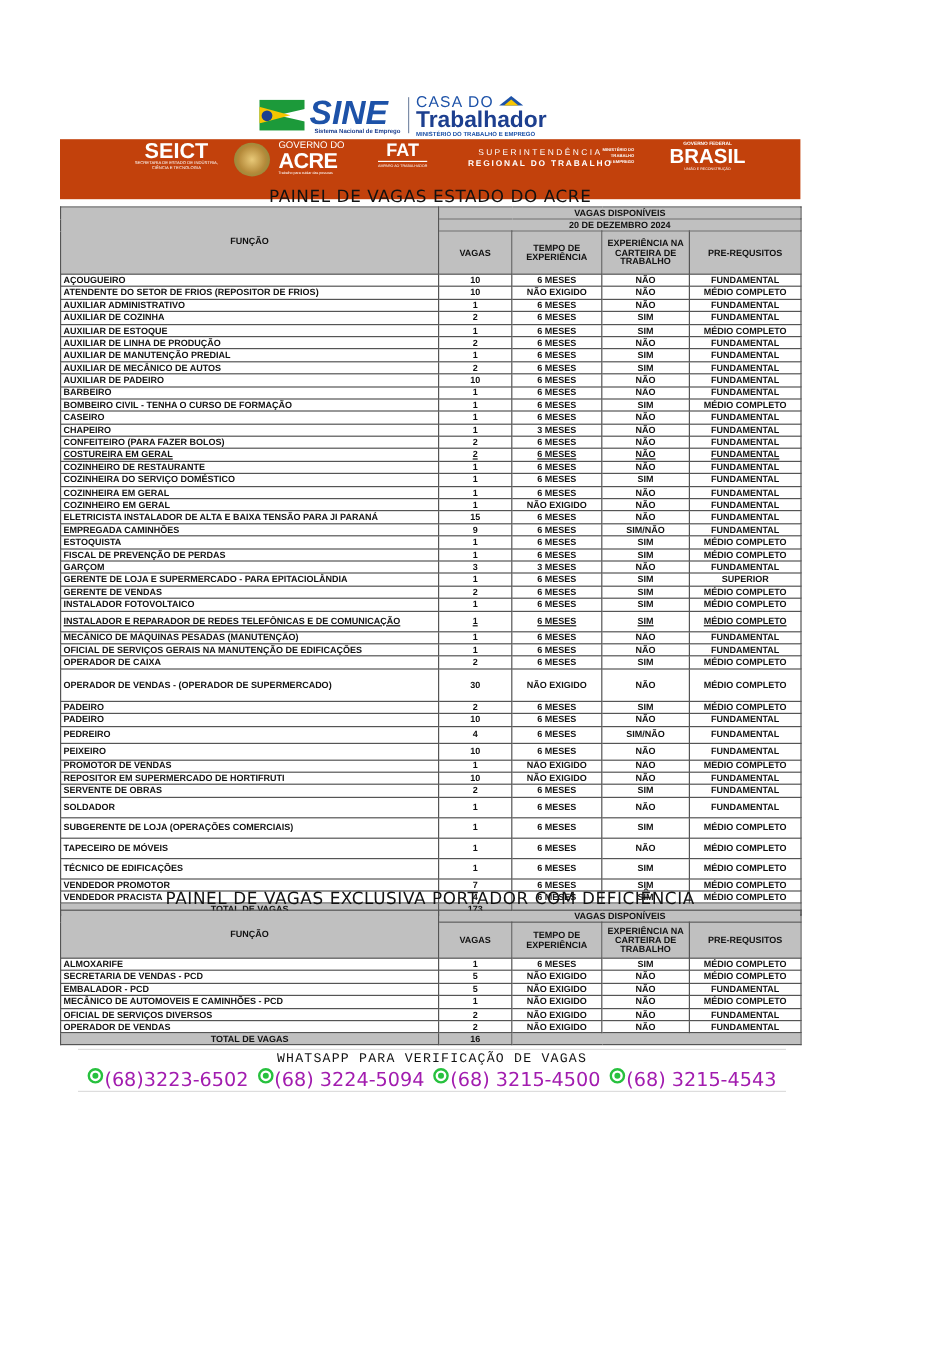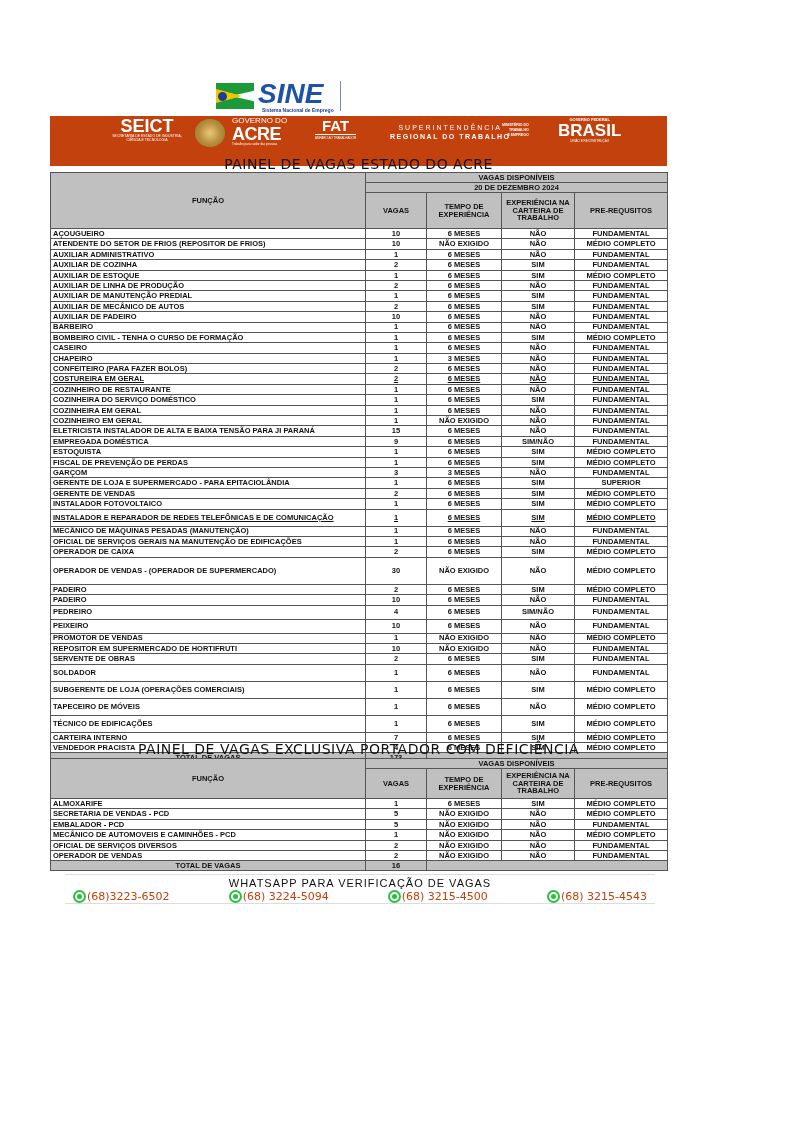--- a/index.html
+++ b/index.html
@@ -60,40 +60,48 @@
   .tbl2 { top: 758px; }
   col.c1 { width: 315px; }
   col.c2 { width: 61px; }
   col.c3 { width: 75px; }
   col.c4 { width: 73px; }
   col.c5 { width: 93px; }
 
   
   .footer { position: absolute; left: 65px; top: 874px; width: 590px; }
   .footer .line { height: 1px; background: #ddd; }
-  .footer .wt { text-align: center; font-family: Liberation Sans, sans-serif; font-size: 11px; letter-spacing: 1px; color: #111; margin-top: 2px; }
+  .footer .wt { text-align: center; font-family: Liberation Mono, monospace; font-size: 11px; letter-spacing: 1px; color: #111; margin-top: 2px; }
   .phones { display: flex; justify-content: space-between; margin-top: 1px; padding: 0 8px; }
-  .phone { display: flex; align-items: flex-end; font-family: "DejaVu Sans", sans-serif; font-size: 11px; color: #c2410c; }
+  .phone { display: flex; align-items: flex-start; font-family: "DejaVu Sans", sans-serif; font-size: 16px; color: #a21caf; }
   .wa { width: 13px; height: 13px; border: 2px solid #27c13e; border-radius: 50%; margin-right: 1px; position: relative; box-sizing: border-box; }
   .wa::after { content: ""; position: absolute; left: 2px; top: 2px; width: 5px; height: 5px; border-radius: 50%; background: #27c13e; }
 </style>
 </head>
 <body>
 
 <div class="logo-top">
   <div class="flag">
       <div class="g"></div>
       <div class="y"></div>
       <div class="b"></div>
     </div>
   <div class="sine">
     <span class="big">SINE</span>
     <span class="small">Sistema Nacional de Emprego</span>
   </div>
   <div class="sep"></div>
+  <div class="casa">
+    <span class="l1">
+        <span>CASA DO</span>
+        <span class="roof"></span>
+      </span>
+    <span class="l2">Trabalhador</span>
+    <span class="l3">MINISTÉRIO DO TRABALHO E EMPREGO</span>
+  </div>
 </div>
 
 <div class="banner">
   <div class="seict">
     <div class="t">SEICT</div>
     <div class="s">SECRETARIA DE ESTADO DE INDÚSTRIA, CIÊNCIA E TECNOLOGIA</div>
   </div>
   <div class="crest"></div>
   <div class="acre">
     <div class="g1">GOVERNO DO</div>
@@ -279,21 +287,21 @@
         <td class="c">FUNDAMENTAL</td>
       </tr>
       <tr style="height: 10.4px;">
         <td class="f">ELETRICISTA INSTALADOR DE ALTA E BAIXA TENSÃO PARA JI PARANÁ</td>
         <td class="num">15</td>
         <td class="c">6 MESES</td>
         <td class="c">NÃO</td>
         <td class="c">FUNDAMENTAL</td>
       </tr>
       <tr style="height: 10.4px;">
-        <td class="f">EMPREGADA DOMÉSTICA</td>
+        <td class="f">EMPREGADA CAMINHÕES</td>
         <td class="num">9</td>
         <td class="c">6 MESES</td>
         <td class="c">SIM/NÃO</td>
         <td class="c">FUNDAMENTAL</td>
       </tr>
       <tr style="height: 10.4px;">
         <td class="f">ESTOQUISTA</td>
         <td class="num">1</td>
         <td class="c">6 MESES</td>
         <td class="c">SIM</td>
@@ -440,21 +448,21 @@
         <td class="c">MÉDIO COMPLETO</td>
       </tr>
       <tr style="height: 17px;">
         <td class="f">TÉCNICO DE EDIFICAÇÕES</td>
         <td class="num">1</td>
         <td class="c">6 MESES</td>
         <td class="c">SIM</td>
         <td class="c">MÉDIO COMPLETO</td>
       </tr>
       <tr style="height: 10.4px;">
-        <td class="f">CARTEIRA INTERNO</td>
+        <td class="f">VENDEDOR PROMOTOR</td>
         <td class="num">7</td>
         <td class="c">6 MESES</td>
         <td class="c">SIM</td>
         <td class="c">MÉDIO COMPLETO</td>
       </tr>
       <tr style="height: 10.4px;">
         <td class="f">VENDEDOR PRACISTA</td>
         <td class="num">4</td>
         <td class="c">6 MESES</td>
         <td class="c">SIM</td>

